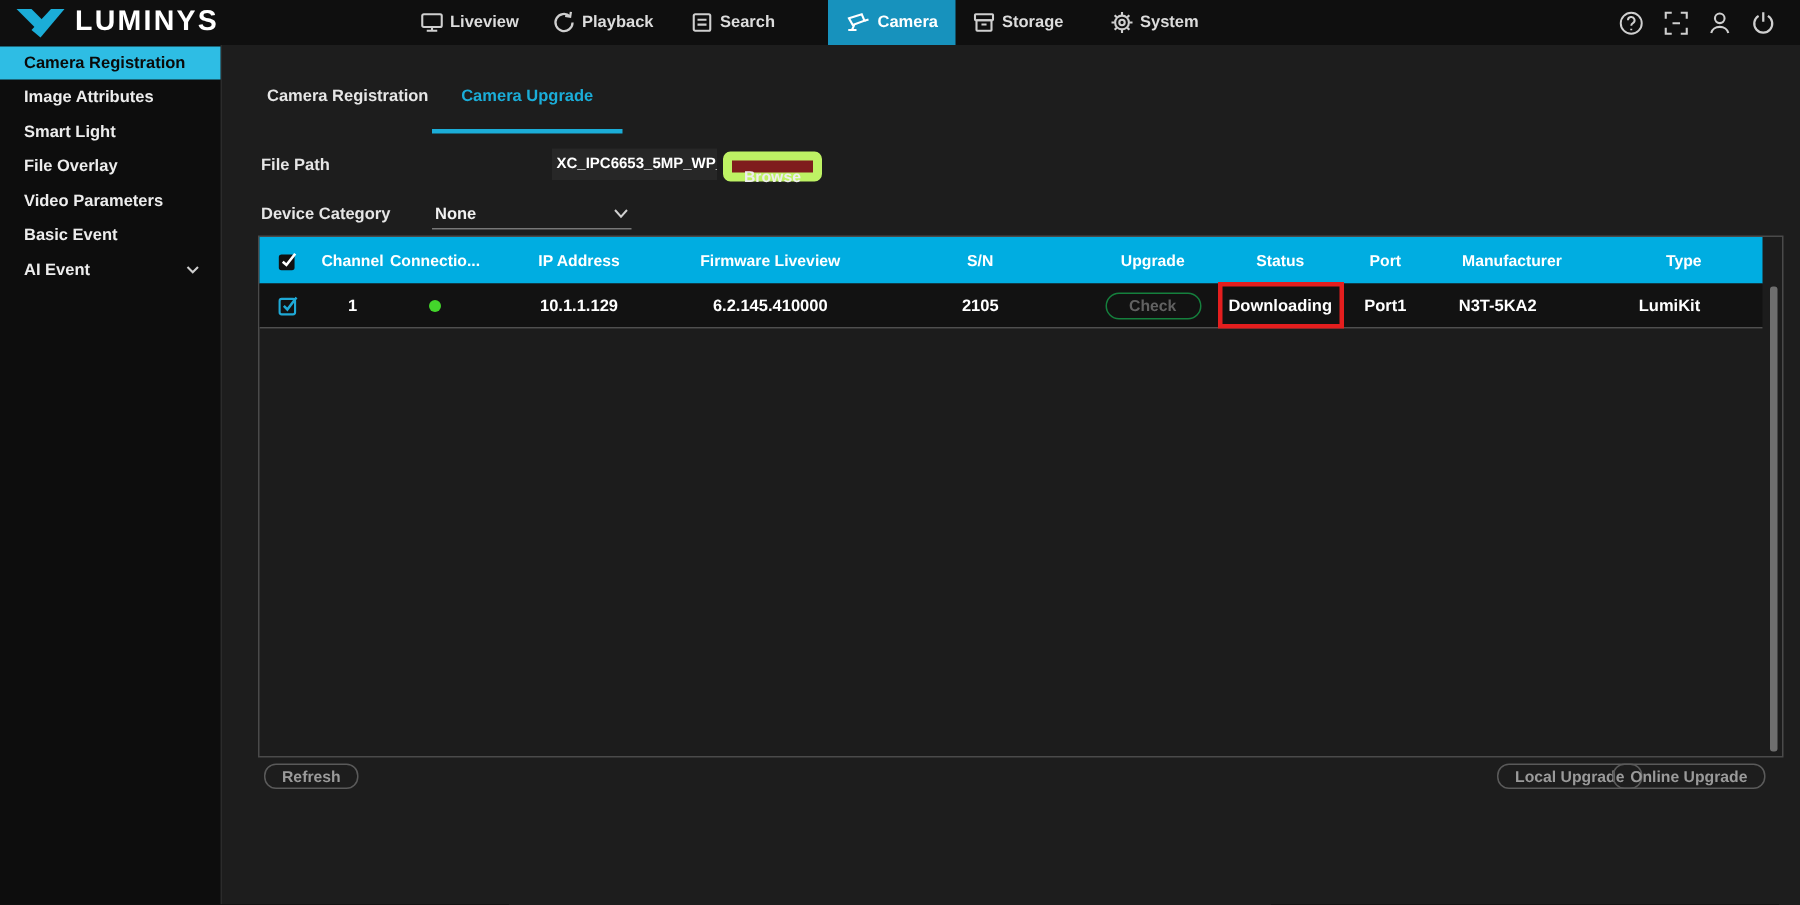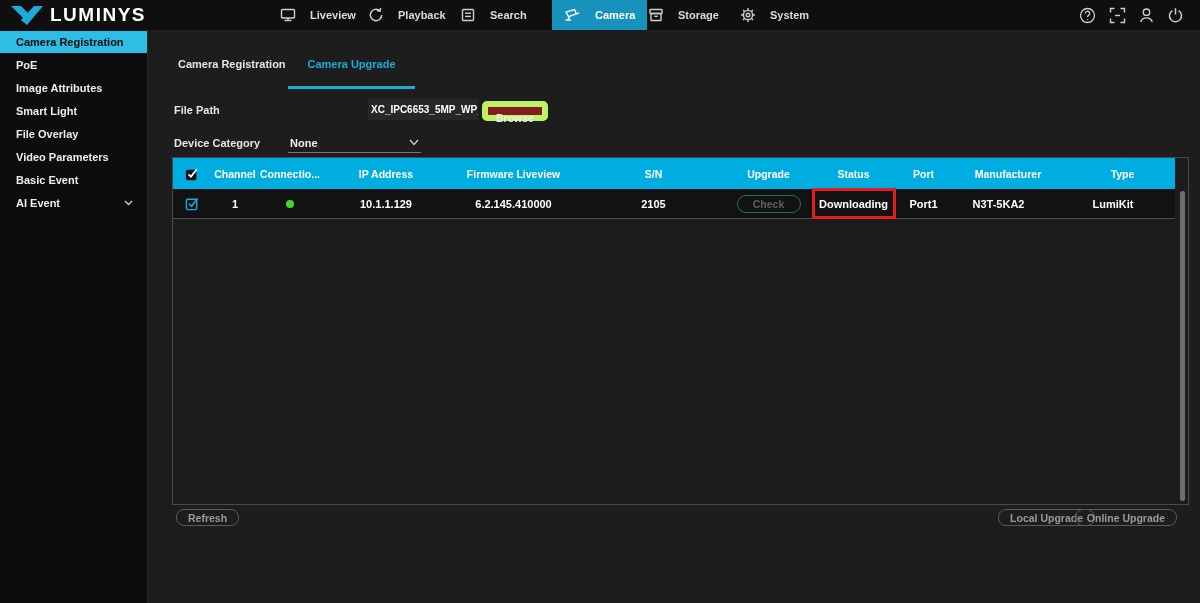--- a/index.html
+++ b/index.html
@@ -4,21 +4,21 @@
 <style>
   * { margin:0; padding:0; box-sizing:border-box; }
   html,body { width:1200px; height:603px; background:#000; }
   body { font-family:"Liberation Sans", sans-serif; overflow:hidden; }
   .screen { position:relative; width:1200px; height:603px; background:#1d1d1d; overflow:hidden; }
 
   
   .topbar { position:absolute; left:0; top:0; width:1200px; height:30px; background:#0f0f0f; z-index:5; }
   .logo { position:absolute; left:10px; top:0; height:30px; display:flex; align-items:center; gap:6px; }
   .logo-text { color:#fff; font-size:19px; font-weight:800; letter-spacing:1.5px; }
-  .nav-item { position:absolute; top:0; height:30px; display:flex; align-items:center; gap:14px; padding:0 12px; cursor:pointer; }
+  .nav-item { position:absolute; top:0; height:30px; display:flex; align-items:center; gap:4px; padding:0 12px; cursor:pointer; }
   .nav-item .nav-label { color:#dcdcdc; font-size:11px; font-weight:700; }
   .nav-item.active { background:#1792bd; }
   .nav-item.active .nav-label { color:#fff; }
   .nav-liveview { left:268px; } .nav-playback { left:356px; } .nav-search { left:448px; }
   .nav-camera { left:552px; } .nav-storage { left:636px; } .nav-system { left:728px; }
   .top-icon { position:absolute; top:5px; width:22px; height:20px; display:flex; align-items:center; justify-content:center; cursor:pointer; }
   .ti-help { left:1076px; } .ti-fs { left:1106px; } .ti-user { left:1135px; } .ti-power { left:1164px; }
 
   
   .sidebar { position:absolute; left:0; top:30px; width:148px; height:573px; background:#0d0d0d; border-right:1px solid #2b2b2b; }
@@ -189,23 +189,20 @@
           <line x1="8.5" y1="1.2" x2="8.5" y2="7.5"></line>
       </svg>
     </div>
   </header>
 
   <aside class="sidebar">
     <div class="side-item active">
       <span class="side-label">Camera Registration</span>
     </div>
     <div class="side-item">
-      <span class="side-label">PoE</span>
-    </div>
-    <div class="side-item">
       <span class="side-label">Image Attributes</span>
     </div>
     <div class="side-item">
       <span class="side-label">Smart Light</span>
     </div>
     <div class="side-item">
       <span class="side-label">File Overlay</span>
     </div>
     <div class="side-item">
       <span class="side-label">Video Parameters</span>

